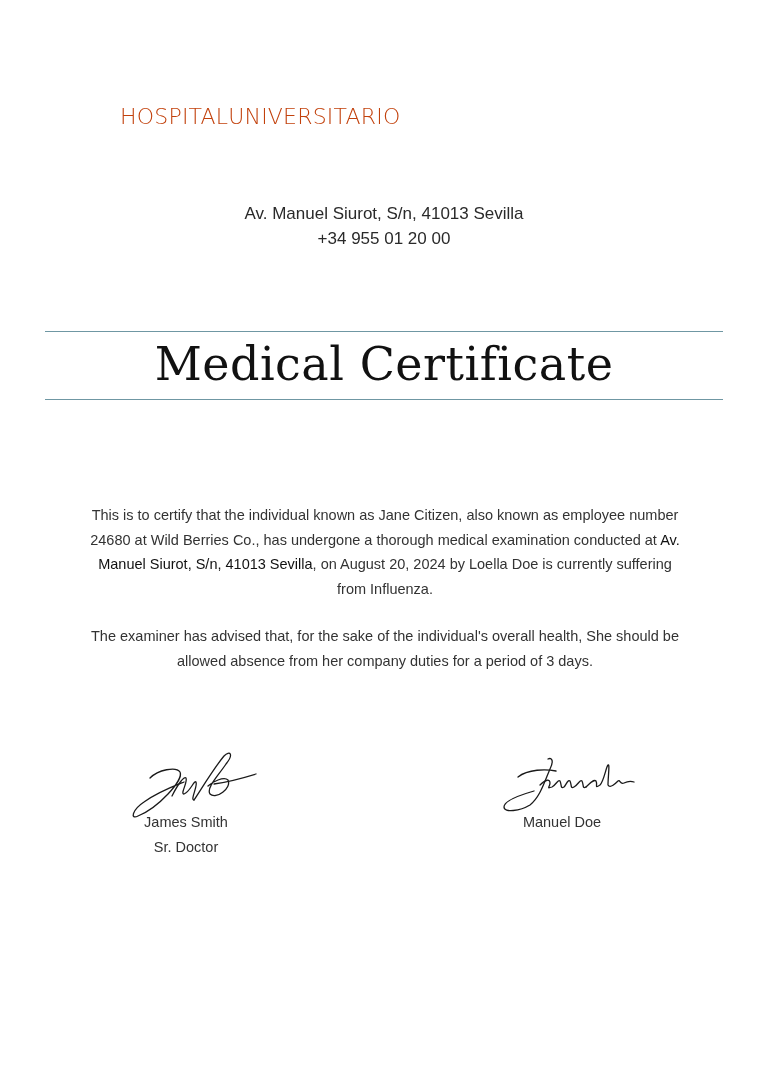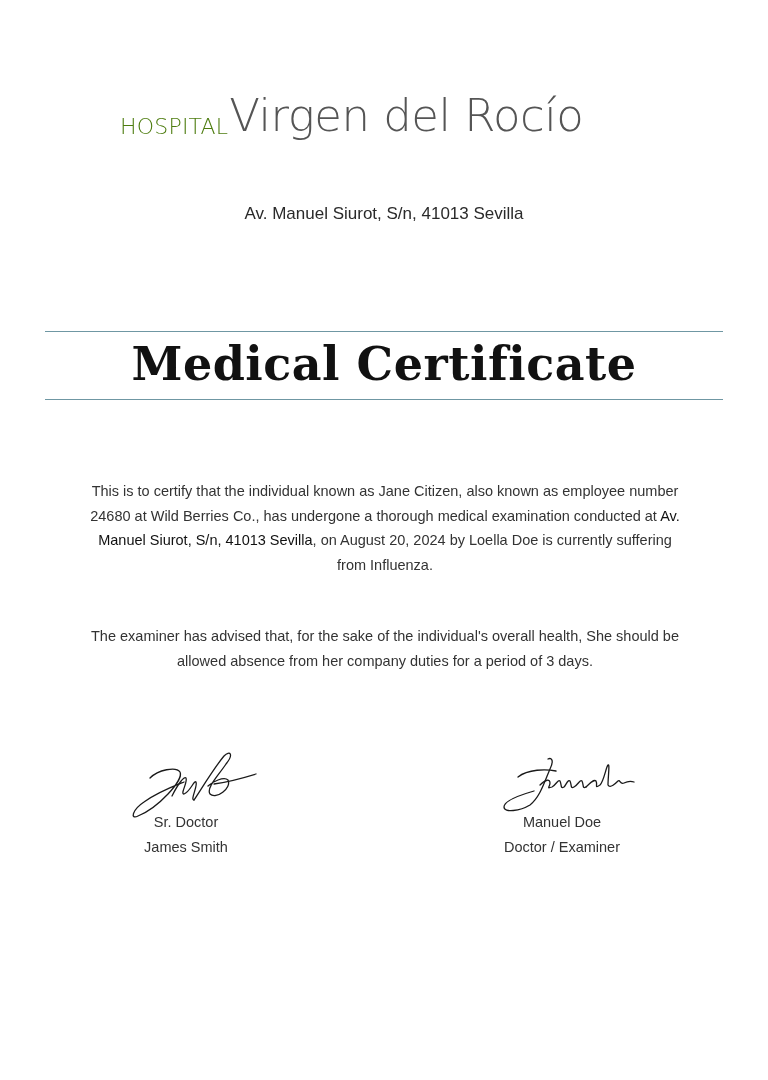--- a/index.html
+++ b/index.html
@@ -25,22 +25,22 @@
       color: #555555;
     }
     .logo-small {
       display: flex;
       flex-direction: row;
       font-family: "DejaVu Sans", sans-serif;
       font-weight: 300;
       font-size: 22px;
       line-height: 22px;
       letter-spacing: 0.2px;
-      color: #4d7c0f;
-      margin-bottom: 4px;
+      color: #c2410c;
+      margin-bottom: 14px;
     }
     .logo-small span { display: block; }
     .logo-big {
       font-family: "DejaVu Sans", sans-serif;
       font-size: 45px;
       line-height: 52px;
       color: #555555;
       letter-spacing: -0.5px;
       margin-left: 1px;
       font-weight: 300;
@@ -70,32 +70,31 @@
       top: 332px;
       left: 0;
       width: 768px;
       height: 67px;
       text-align: center;
       font-family: "DejaVu Serif", "Liberation Serif", serif;
       font-size: 46px;
       line-height: 64px;
       color: #111111;
       letter-spacing: 0.5px;
-      font-weight: bold;
     }
     .para {
       position: absolute;
       left: 86px;
       width: 598px;
       text-align: center;
       font-size: 14.5px;
       line-height: 24.5px;
       color: #333333;
     }
-    .para.p1 { top: 479px; }
+    .para.p1 { top: 503px; }
     .para.p2 { top: 624px; }
     .para .hl { color: #111111; }
     .sig-block {
       position: absolute;
       width: 220px;
       text-align: center;
       font-size: 14.5px;
       line-height: 25px;
       color: #333333;
     }
@@ -107,49 +106,49 @@
     }
     .signature.left { left: 128px; top: 748px; width: 130px; height: 75px; }
     .signature.right { left: 500px; top: 755px; width: 135px; height: 60px; }
   </style>
 </head>
 <body>
 
 <div class="logo">
   <div class="logo-small">
     <span>HOSPITAL</span>
+    <span>UNIVERSITARIO</span>
   </div>
-  <div class="logo-big">Virgen del Rocío</div>
 </div>
 
 <div class="contact">
   <div>Av. Manuel Siurot, S/n, 41013 Sevilla</div>
+  <div>+34 955 01 20 00</div>
 </div>
 
 <div class="rule top"></div>
 <div class="title">Medical Certificate</div>
 <div class="rule bottom"></div>
 
 <div class="para p1"><span>This is to certify that the individual known as Jane Citizen, also known as employee number 24680 at Wild Berries Co., has undergone a thorough medical examination conducted at </span><span class="hl">Av. Manuel Siurot, S/n, 41013 Sevilla</span><span>, on August 20, 2024 by Loella Doe is currently suffering from Influenza.</span></div>
 
 <div class="para p2">The examiner has advised that, for the sake of the individual's overall health, She should be allowed absence from her company duties for a period of 3 days.</div>
 
 <svg class="signature left" viewBox="0 0 130 75" fill="none" stroke="#1a1a1a" stroke-width="1.3" stroke-linecap="round" stroke-linejoin="round">
   <path d="M22 30 C30 22, 48 18, 52 24 C56 32, 30 60, 10 68 C2 72, 4 62, 16 54 C30 44, 46 38, 56 34"></path>
   <path d="M44 48 C50 36, 56 28, 58 30 C60 34, 52 46, 56 46 C62 44, 66 32, 68 34 C70 38, 62 52, 66 52"></path>
   <path d="M66 52 C74 40, 86 20, 96 8 C102 2, 106 6, 98 16 C90 28, 78 40, 82 46 C88 52, 104 40, 100 32 C96 28, 84 34, 80 38"></path>
   <path d="M86 36 C100 34, 115 30, 128 26"></path>
 </svg>
 <div class="sig-block left">
+  <div>James Smith</div>
   <div>Sr. Doctor</div>
-  <div>James Smith</div>
 </div>
 
 <svg class="signature right" viewBox="0 0 135 60" fill="none" stroke="#1a1a1a" stroke-width="1.3" stroke-linecap="round" stroke-linejoin="round">
   <path d="M48 4 C52 2, 54 6, 50 14 C44 28, 40 42, 30 50 C20 56, 4 58, 4 52 C4 46, 20 40, 34 36"></path>
   <path d="M18 22 C28 14, 46 14, 56 16"></path>
   <path d="M40 30 C46 24, 50 24, 50 28 C50 32, 46 34, 52 32 C56 30, 58 24, 60 26 C62 30, 60 34, 64 32 C66 30, 68 24, 70 26 C72 30, 70 34, 74 32 C78 30, 80 24, 82 26 C84 30, 82 34, 86 32"></path>
   <path d="M86 32 C90 28, 94 24, 96 26 C98 30, 94 34, 100 30 C104 26, 106 12, 108 10 C110 8, 108 22, 108 30 C110 34, 116 28, 118 26 C120 24, 120 30, 124 28 C128 26, 131 26, 134 27"></path>
 </svg>
 <div class="sig-block right">
   <div>Manuel Doe</div>
-  <div>Doctor / Examiner</div>
 </div>
 
 </body></html>

